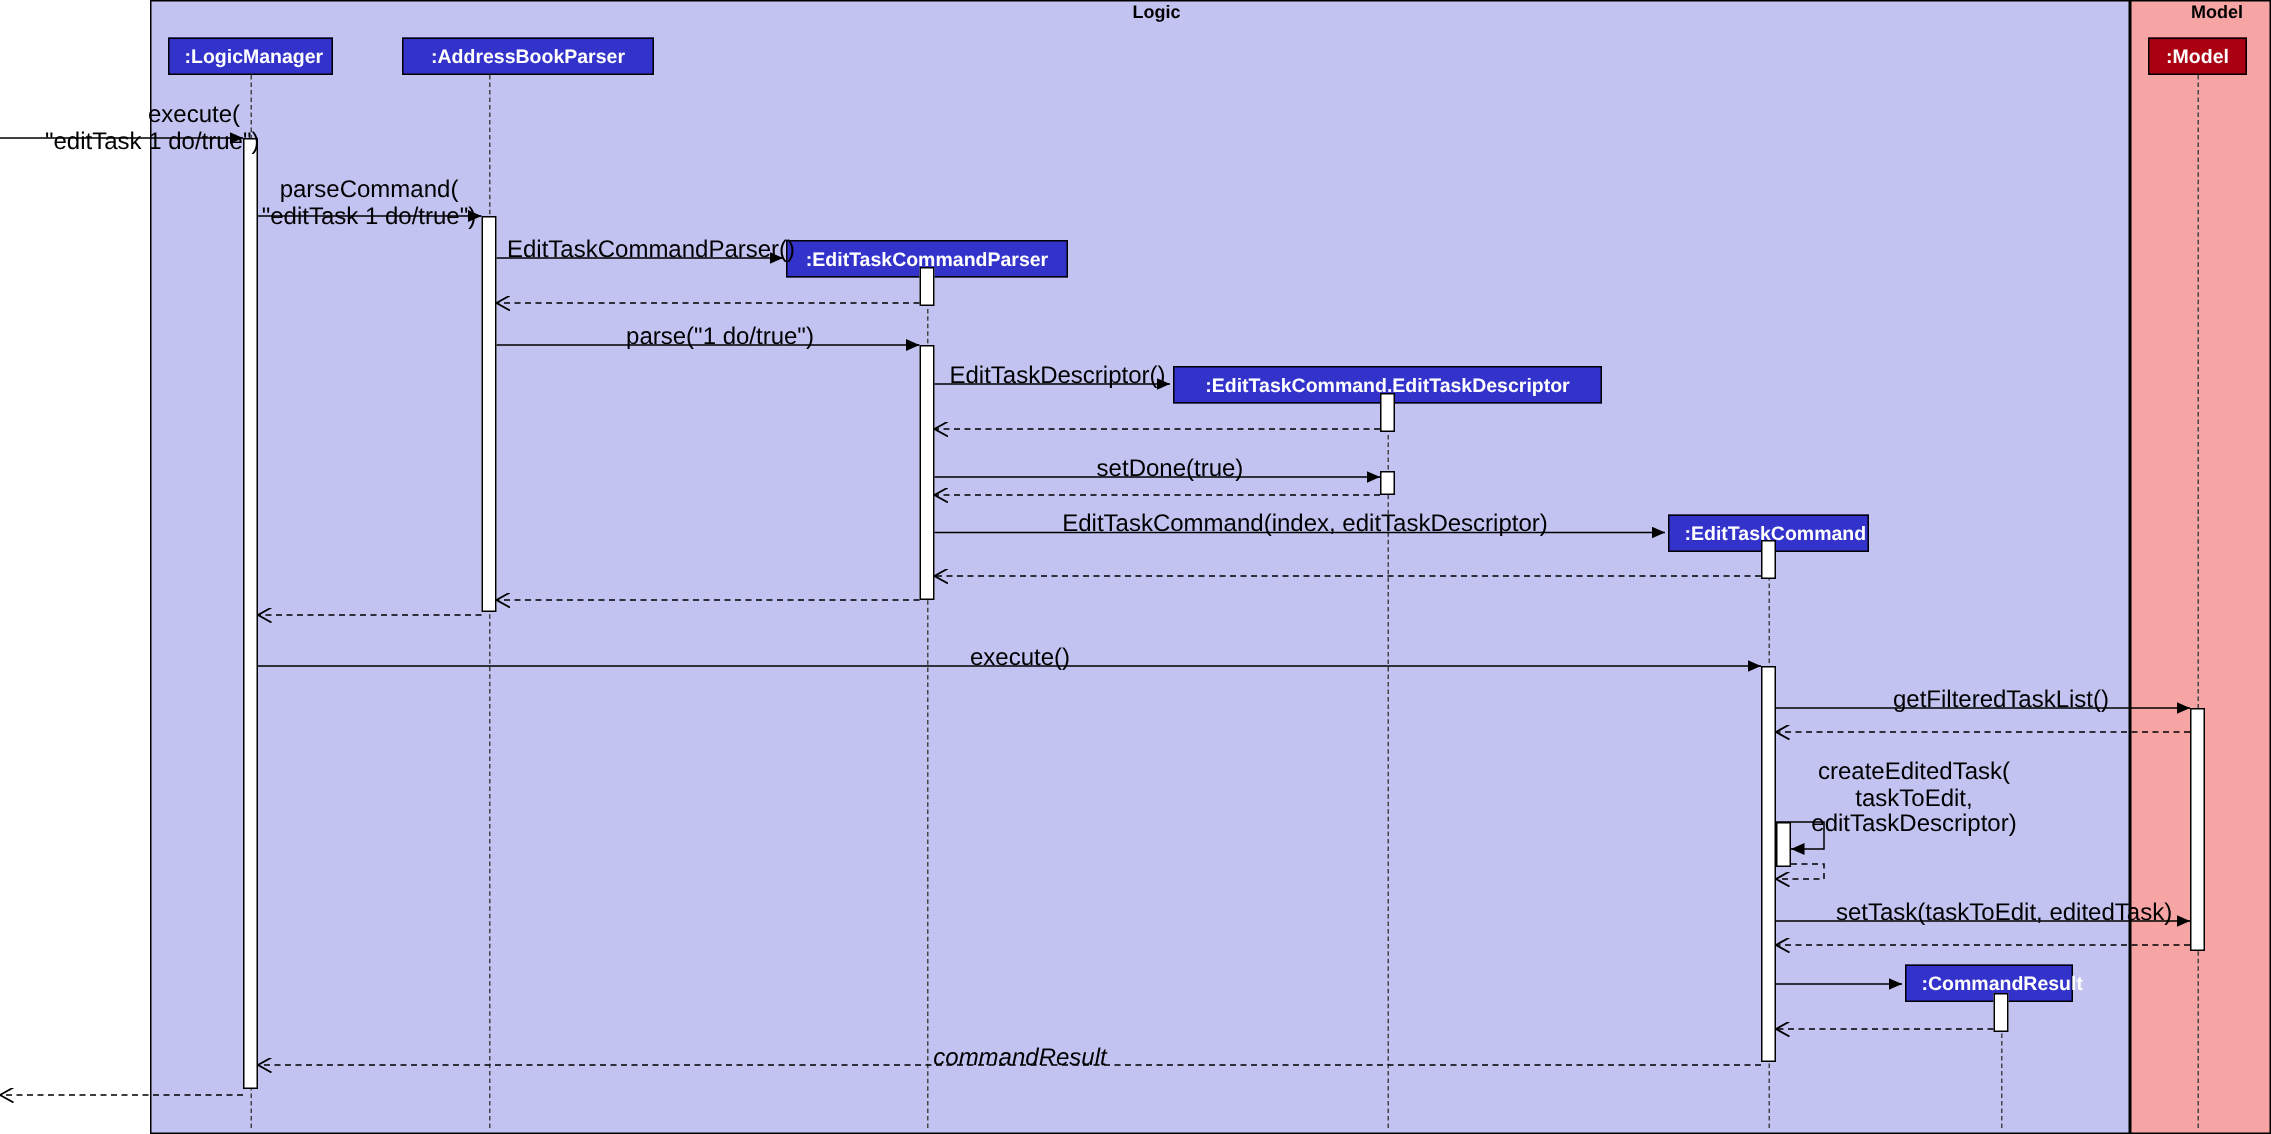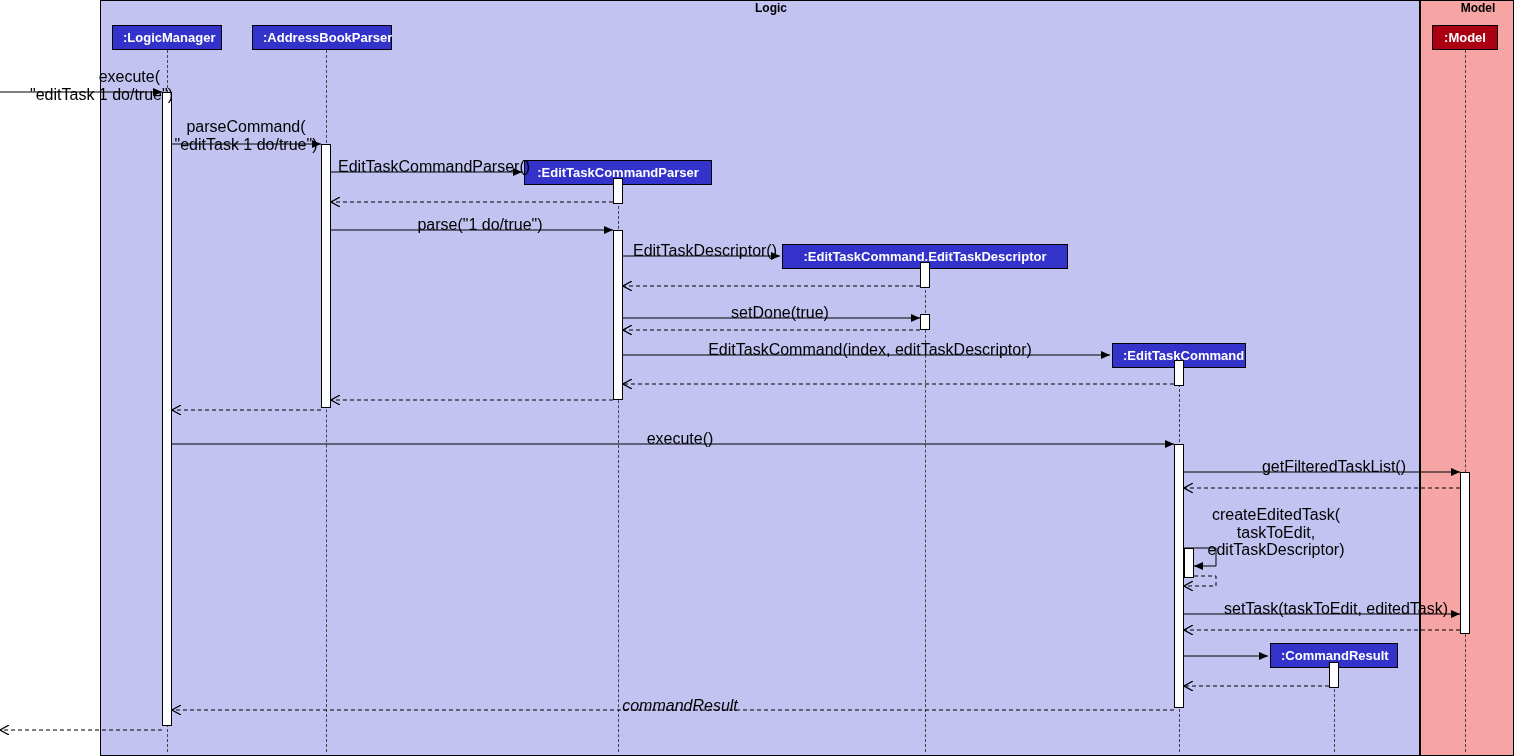--- a/index.html
+++ b/index.html
@@ -76,25 +76,25 @@
 <div class="canvas">
 
   <div class="frame" style="left:100px; top:0; width:1320px; height:756px; background:#c3c3f2;">
     <div class="frame-title">Logic</div>
   </div>
   <div class="frame" style="left:1420px; top:0; width:94px; height:756px; background:#f6a4a4;">
     <div class="frame-title">Model</div>
   </div>
 
   <div class="participant p-blue" style="left:112px; top:25px; width:110px;"><span>:LogicManager</span></div>
-  <div class="participant p-blue" style="left:252px; top:25px; width:140px;"><span>:AddressBookParser</span></div>
+  <div class="participant p-blue" style="left:268px; top:25px; width:168px;"><span>:AddressBookParser</span></div>
   <div class="participant p-blue" style="left:782px; top:244px; width:286px;"><span>:EditTaskCommand.EditTaskDescriptor</span></div>
   <div class="participant p-blue" style="left:524px; top:160px; width:188px;"><span>:EditTaskCommandParser</span></div>
   <div class="participant p-blue" style="left:1112px; top:343px; width:134px;"><span>:EditTaskCommand</span></div>
-  <div class="participant p-blue" style="left:1270px; top:643px; width:128px;"><span>:CommandResult</span></div>
+  <div class="participant p-blue" style="left:1270px; top:643px; width:112px;"><span>:CommandResult</span></div>
   <div class="participant p-red" style="left:1432px; top:25px; width:66px;"><span>:Model</span></div>
 
   <div class="lifeline" style="left:167px; top:50px; height:702px;"></div>
   <div class="lifeline" style="left:326px; top:50px; height:702px;"></div>
   <div class="lifeline" style="left:618px; top:186px; height:566px;"></div>
   <div class="lifeline" style="left:925px; top:270px; height:482px;"></div>
   <div class="lifeline" style="left:1179px; top:369px; height:383px;"></div>
   <div class="lifeline" style="left:1334px; top:669px; height:83px;"></div>
   <div class="lifeline" style="left:1465px; top:50px; height:702px;"></div>
 

